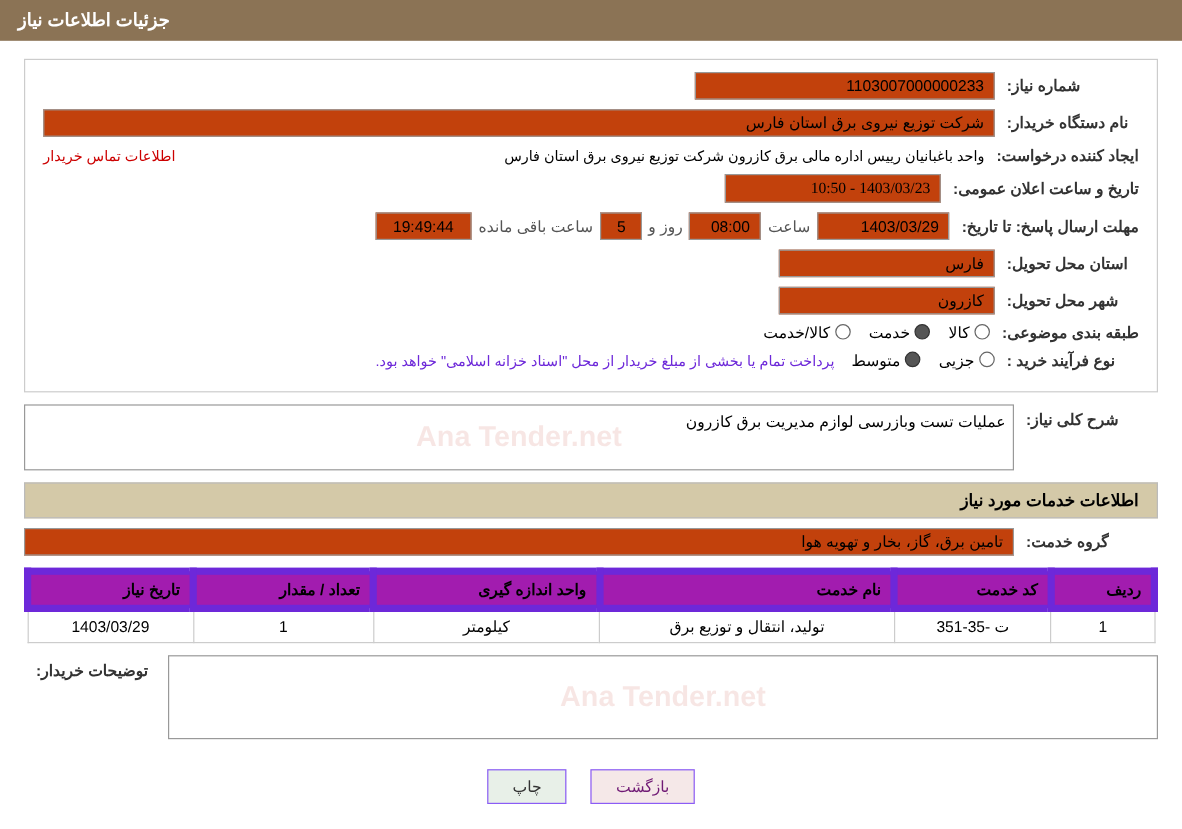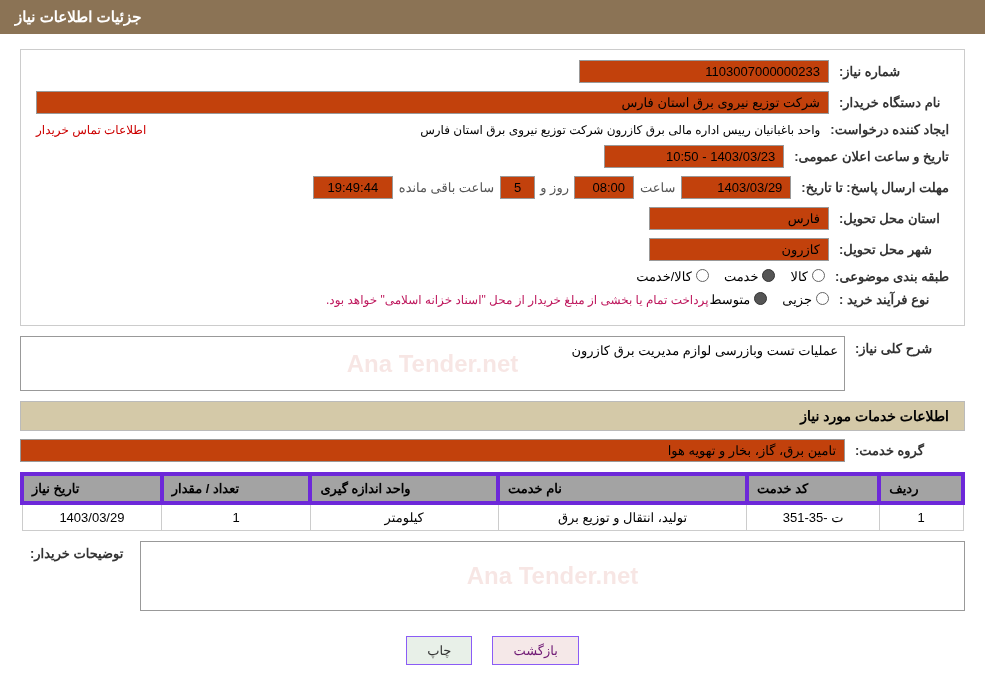--- a/index.html
+++ b/index.html
@@ -90,24 +90,24 @@
       display: flex;
       align-items: center;
       margin-bottom: 8px;
     }
     .table-section {
       width: 100%;
       border-collapse: collapse;
       margin-bottom: 10px;
     }
     .table-section th {
-      background: #a3a3a3;
-      border: 4px solid #6d28d9;
+      background: #a21caf;
+      border: 6px solid #6d28d9;
       padding: 5px 8px;
-      text-align: left;
+      text-align: right;
       font-weight: bold;
     }
     .table-section td {
       border: 1px solid #ccc;
       padding: 5px 8px;
       text-align: center;
       background: #fff;
     }
     .buyer-notes-row {
       display: flex;
@@ -185,21 +185,21 @@
       </div>
 
       <div class="form-row">
         <span class="label">ایجاد کننده درخواست:</span>
         <span style="flex:1; font-size:12px;">واحد باغبانیان رییس اداره مالی برق کازرون شرکت توزیع نیروی برق استان فارس</span>
         <a href="#" class="contact-link">اطلاعات تماس خریدار</a>
       </div>
 
       <div class="form-row">
         <span class="label">تاریخ و ساعت اعلان عمومی:</span>
-        <span class="value-box" style="min-width:180px;">1403/03/23 - 10:50</span>
+        <span class="value-box" style="min-width:180px;font-family:Liberation Serif, serif;">1403/03/23 - 10:50</span>
       </div>
 
       <div class="form-row">
         <span class="label">مهلت ارسال پاسخ: تا تاریخ:</span>
         <span class="value-box" style="min-width:110px;">1403/03/29</span>
         <span style="margin: 0 6px;" class="inline-label">ساعت</span>
         <span class="value-box" style="min-width:60px;">08:00</span>
         <span style="margin: 0 5px;" class="inline-label">روز و</span>
         <span class="value-box" style="min-width:35px; text-align:center;">5</span>
         <span style="margin: 0 6px;" class="inline-label">ساعت باقی مانده</span>
@@ -239,21 +239,21 @@
         <div class="radio-group">
           <div class="radio-item">
             <span class="radio-circle"></span>
             <span>جزیی</span>
           </div>
           <div class="radio-item">
             <span class="radio-circle selected"></span>
             <span>متوسط</span>
           </div>
         </div>
-        <span style="margin-right: 1px; font-size: 12px; color: #be185d;">پرداخت تمام یا بخشی از مبلغ خریدار از محل "اسناد خزانه اسلامی" خواهد بود.</span>
+        <span style="margin-right: 14px; font-size: 12px; color: #6d28d9;">پرداخت تمام یا بخشی از مبلغ خریدار از محل "اسناد خزانه اسلامی" خواهد بود.</span>
       </div>
 
     </div>
 
     <div class="form-row" style="margin-bottom:10px; align-items: flex-start;">
       <span class="label" style="min-width:120px; padding-top:5px;">شرح کلی نیاز:</span>
       <div class="watermark-area">
         <div style="border:1px solid #999; background:#fff; min-height:55px; padding:6px; position:relative;">
           <div class="watermark-img" style="position:absolute; top:50%; left:50%; transform:translate(-50%,-50%); opacity:0.12; font-size:24px; color:#c0392b; font-weight:bold; white-space:nowrap; pointer-events:none;">
             <span>Ana Tender.net</span>

